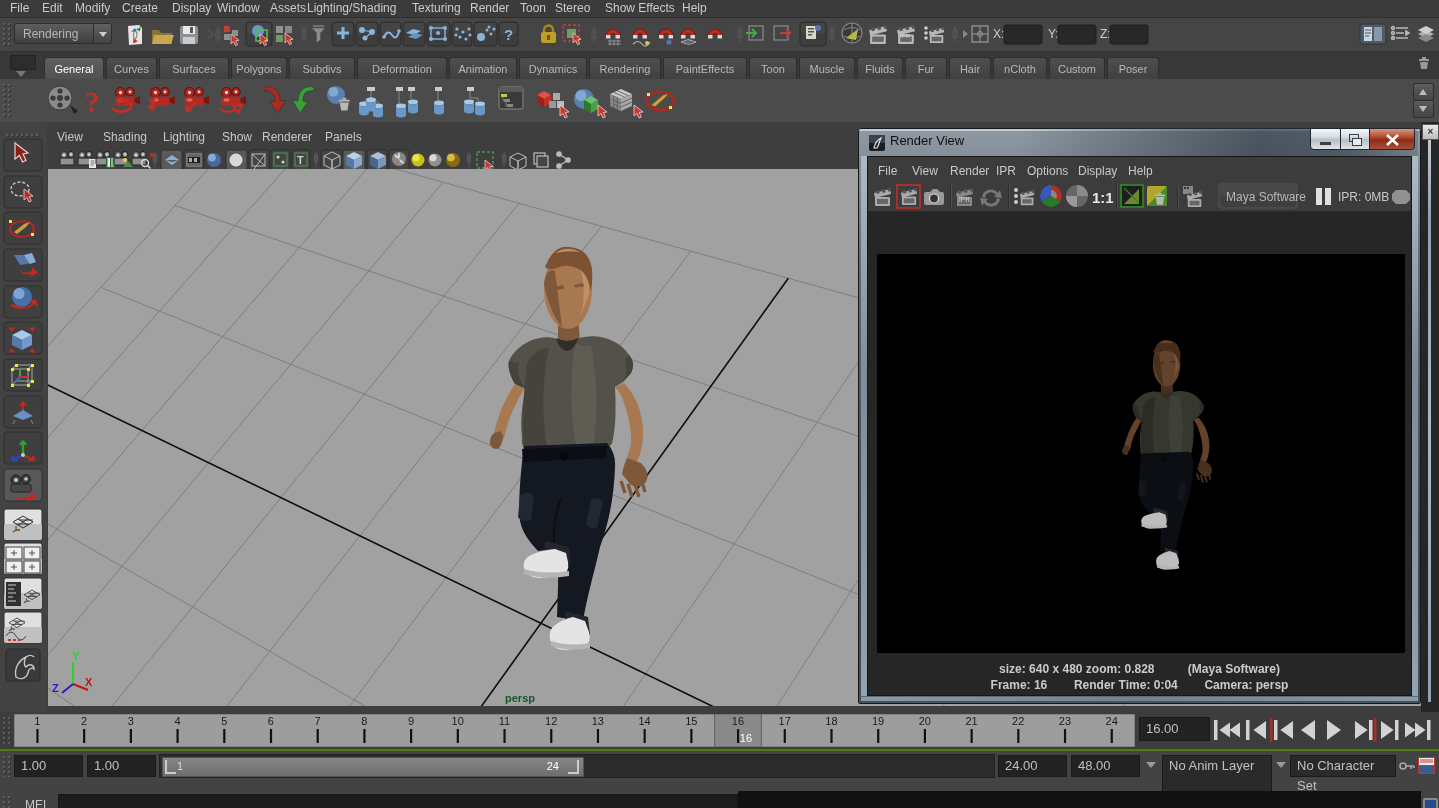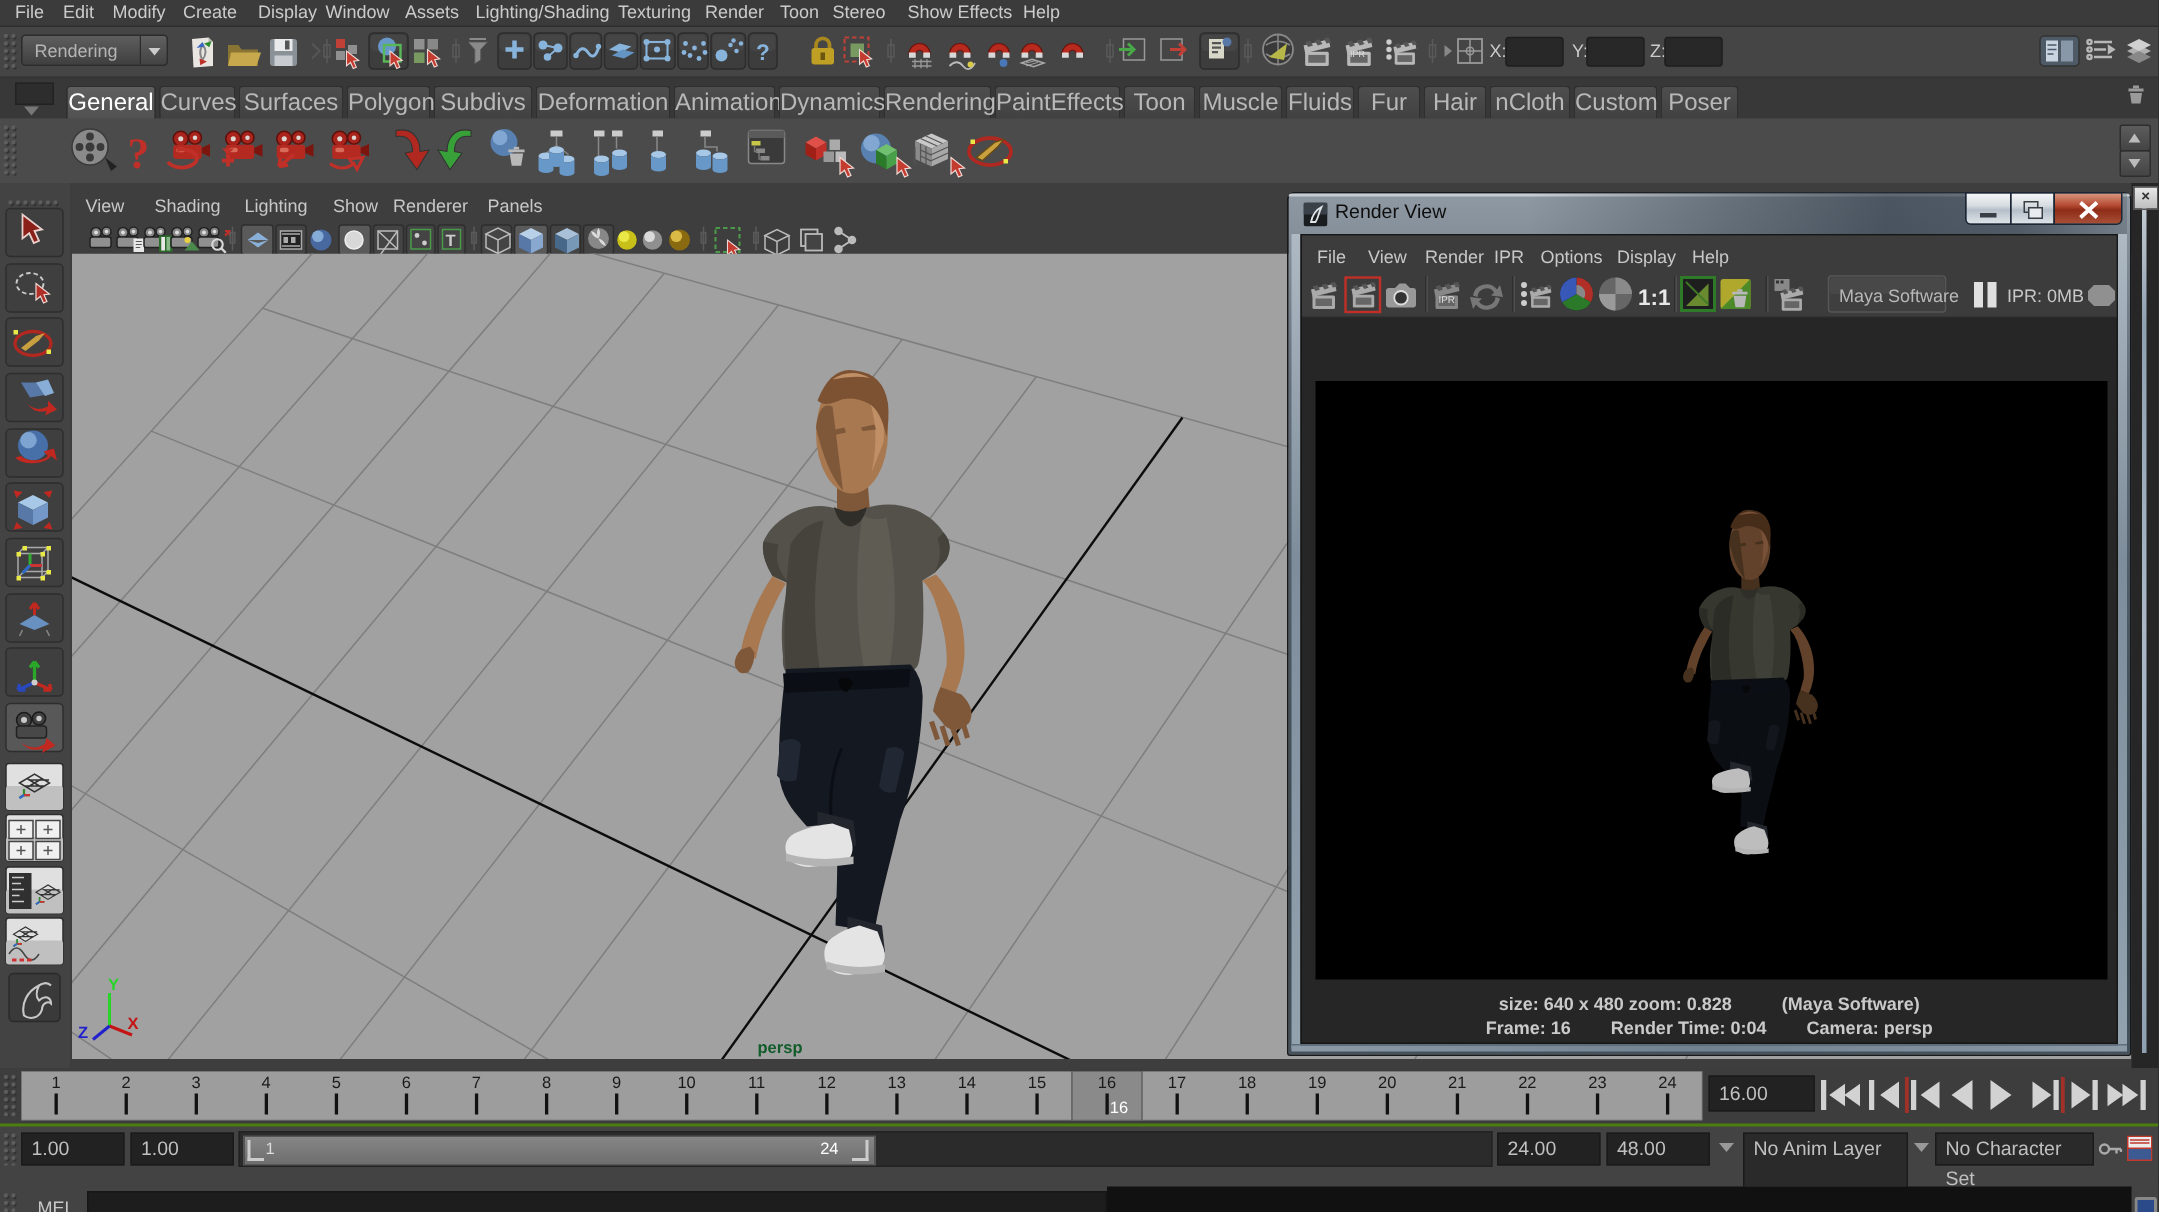--- a/index.html
+++ b/index.html
@@ -1,21 +1,21 @@
 <!DOCTYPE html>
 <html><head><meta charset="utf-8">
 <style>
   html,body{margin:0;padding:0;background:#000;}
   #root{position:relative;width:1439px;height:808px;overflow:hidden;
     font-family:"Liberation Sans",sans-serif;background:#434343;}
   .abs{position:absolute;}
   .mi{position:absolute;top:0;height:17px;line-height:17px;color:#cbcbcb;font-size:12px;}
   .pmi{position:absolute;color:#c8c8c8;font-size:12px;}
   .tab{position:absolute;top:5px;height:22px;line-height:22px;text-align:center;
-    color:#b8b8b8;font-size:16px;background:linear-gradient(#4e4e4e,#414141);
+    color:#b8b8b8;font-size:11px;background:linear-gradient(#4e4e4e,#414141);
     border:1px solid #2f2f2f;border-bottom:none;border-radius:3px 3px 0 0;box-sizing:border-box;}
   .tab.active{background:linear-gradient(#5f5f5f,#505050);color:#fff;height:24px;}
   .fld{position:absolute;background:#222;border:1px solid #1a1a1a;color:#c0c0c0;
     font-size:13px;line-height:20px;padding-left:6px;box-sizing:border-box;}
   .grip{position:absolute;width:9px;
     background-image:radial-gradient(circle at 2px 2px, #5e5e5e 1.2px, rgba(0,0,0,0) 1.6px),
                      radial-gradient(circle at 2px 2px, #303030 1.2px, rgba(0,0,0,0) 1.6px);
     background-size:5px 5px,5px 5px;background-position:0 0,1px 1px;}
 
 </style></head>
@@ -23,21 +23,21 @@
 <div id="root">
 
   <div class="abs" style="left:0;top:0;width:1439px;height:17px;background:#3b3b3b;border-bottom:1px solid #2e2e2e;">
     <span class="mi" style="left:10px;">File</span>
     <span class="mi" style="left:42px;">Edit</span>
     <span class="mi" style="left:75px;">Modify</span>
     <span class="mi" style="left:122px;">Create</span>
     <span class="mi" style="left:172px;">Display</span>
     <span class="mi" style="left:217px;">Window</span>
     <span class="mi" style="left:270px;">Assets</span>
-    <span class="mi" style="left:317px;">Lighting/Shading</span>
+    <span class="mi" style="left:307px;">Lighting/Shading</span>
     <span class="mi" style="left:412px;">Texturing</span>
     <span class="mi" style="left:470px;">Render</span>
     <span class="mi" style="left:520px;">Toon</span>
     <span class="mi" style="left:555px;">Stereo</span>
     <span class="mi" style="left:605px;">Show Effects</span>
     <span class="mi" style="left:682px;">Help</span>
   </div>
 
   <div class="abs" style="left:0;top:18px;width:1439px;height:33px;background:#454545;border-bottom:1px solid #333;">
     <div class="grip" style="left:2px;top:4px;height:25px;"></div>

